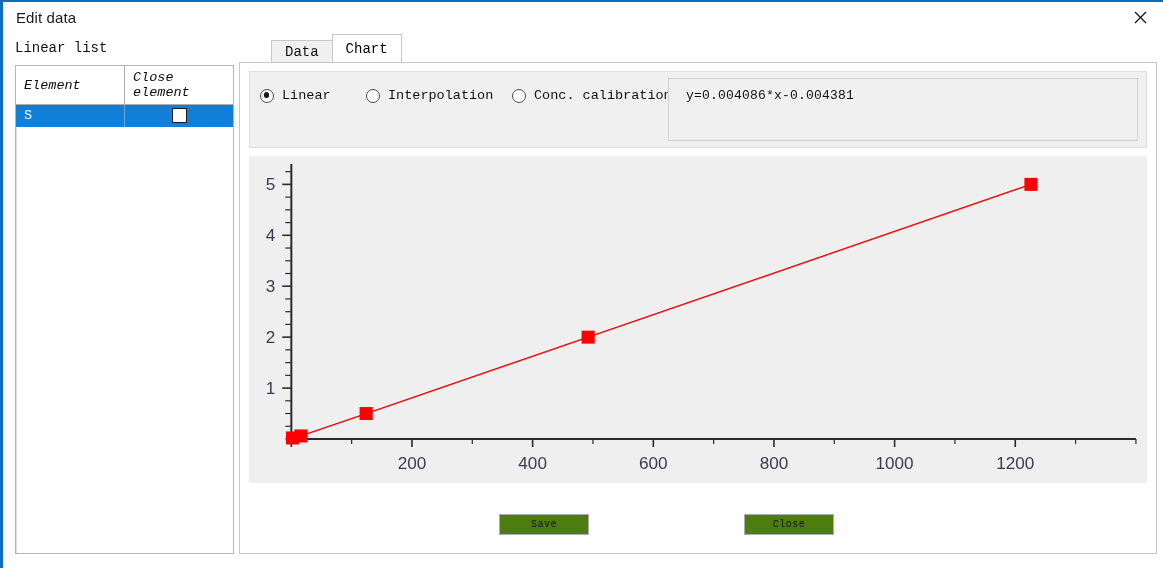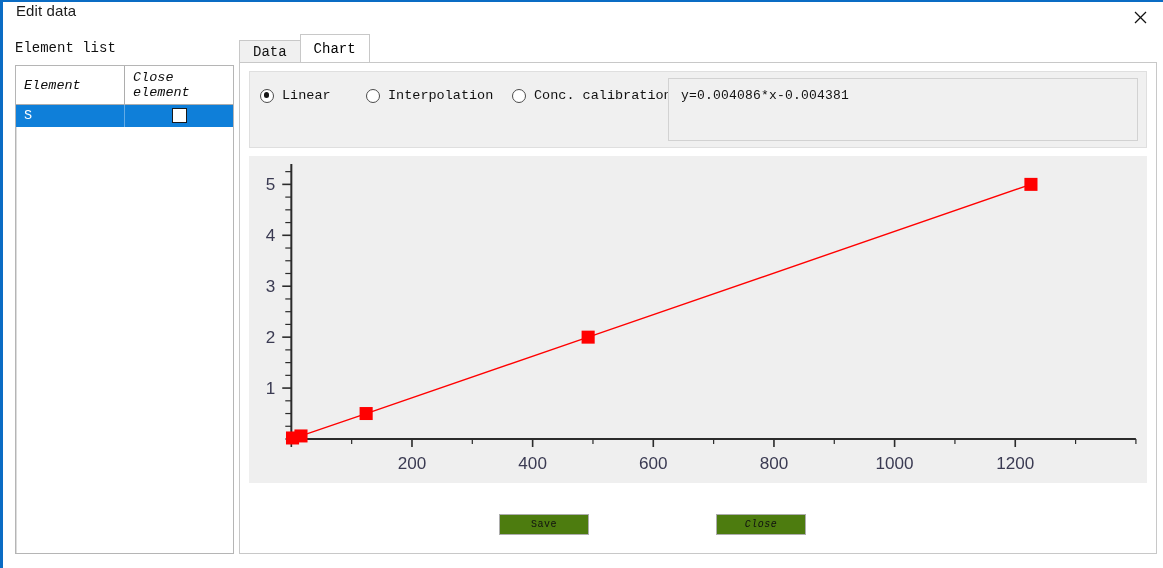--- a/index.html
+++ b/index.html
@@ -21,20 +21,21 @@
     border-left: 3px solid #0a6cc4;
     border-top: 2px solid #0a6cc4;
     background: #ffffff;
   }
   
   .titlebar {
     position: relative;
     height: 30px;
     background: #ffffff;
     display: flex;
+    align-items: center;
   }
   .title-text {
     margin-left: 13px;
     font-size: 15px;
     color: #1b1b1b;
     font-family: "Liberation Sans", sans-serif;
     letter-spacing: .1px;
   }
   .close-btn {
     position: absolute;
@@ -127,20 +128,21 @@
     cursor: pointer;
   }
 
   
   .right-panel {
     position: absolute;
     left: 236px;
     top: 2px;
     right: 6px;
     bottom: 14px;
+    padding-left: 32px;
   }
   .tabstrip {
     position: relative;
     height: 28px;
     display: flex;
     align-items: flex-end;
     z-index: 3;
   }
   .tab {
     font-family: "Liberation Mono", monospace;
@@ -242,21 +244,21 @@
     border: 1px solid #d2d2d2;
     box-sizing: border-box;
     padding: 9px 0 0 12px;
   }
   .eq-line {
     font-family: "Liberation Mono", monospace;
     font-size: 13px;
     color: #111;
     letter-spacing: .2px;
   }
-  .eq-line.l1 { margin-bottom: 13px; }
+  .eq-line.l1 { margin-bottom: 13px; margin-left:5px;}
 
   
   .chart-area {
     position: absolute;
     left: 9px;
     top: 93px;
     right: 9px;
     height: 327px;
     background: #efefef;
     box-sizing: border-box;
@@ -277,21 +279,21 @@
     background: #4d7c0f;
     border: 1px solid #adadad;
     font-family: "Liberation Mono", monospace;
     font-size: 10px;
     color: #101010;
     cursor: pointer;
     box-sizing: border-box;
     letter-spacing: .5px;
   }
   .btn-save { left: 259px; }
-  .btn-close { left: 476px; font-style: italic; }
+  .btn-close { left: 504px; }
 </style>
 </head>
 <body>
 
 <div class="window">
 
   <div class="titlebar">
     <div class="title-text">Edit data</div>
     <div class="close-btn">
       <span>
@@ -299,21 +301,21 @@
           <line x1="1" y1="1" x2="12" y2="12" stroke="#111" stroke-width="1.3"></line>
           <line x1="12" y1="1" x2="1" y2="12" stroke="#111" stroke-width="1.3"></line>
         </svg>
       </span>
     </div>
   </div>
 
   <div class="body-area">
 
     <div class="left-panel">
-      <div class="panel-label">Element list</div>
+      <div class="panel-label">Linear list</div>
       <div class="elem-table-wrap">
         <table class="elem-table">
           <thead>
             <tr>
               <th>Element</th>
               <th>Close element</th>
             </tr>
           </thead>
           <tbody>
             <tr class="row-selected">

